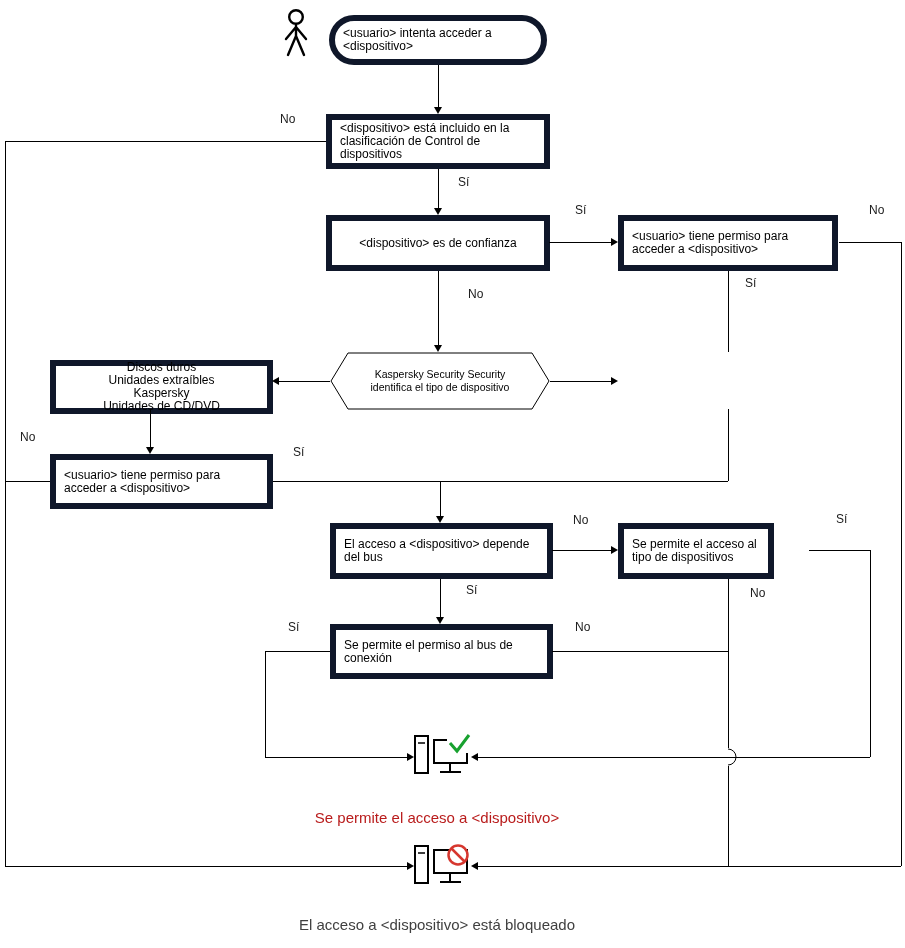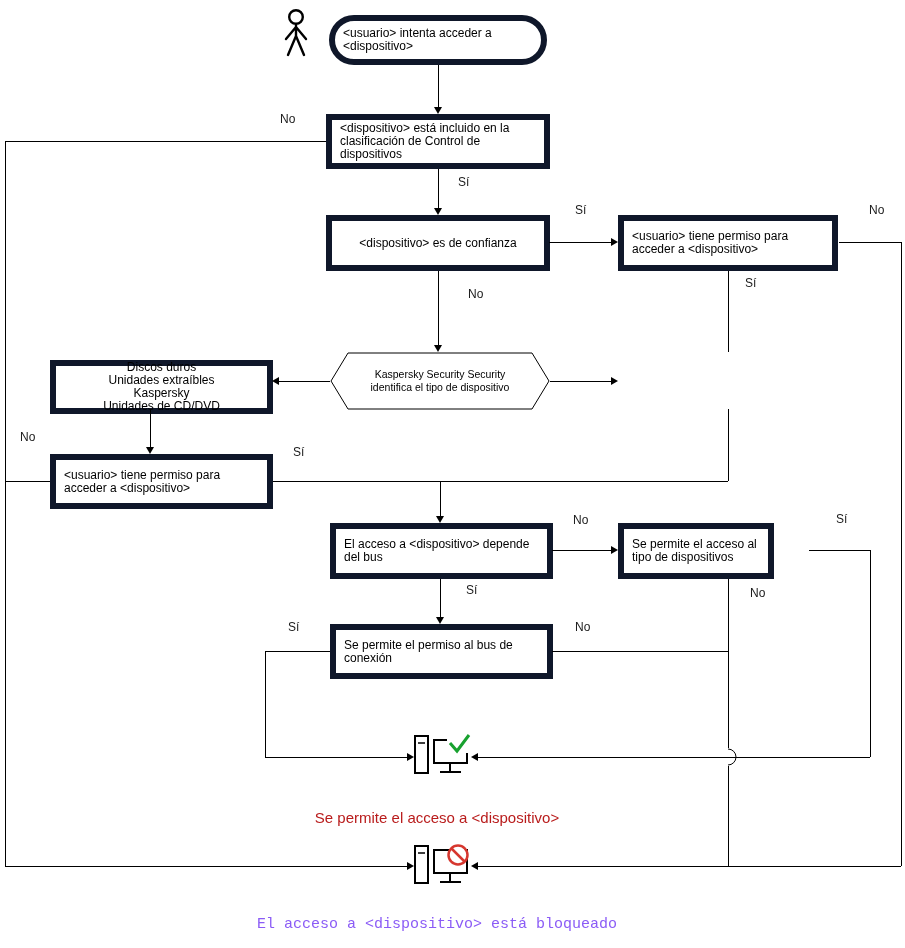--- a/index.html
+++ b/index.html
@@ -145,15 +145,15 @@
 
   <svg class="abs" style="left: 413px; top: 843px; color: rgb(214, 55, 47);" width="58" height="46" viewBox="0 0 58 46">
     <rect x="2" y="3" width="13" height="37" fill="#fff" stroke="#000" stroke-width="2"></rect>
     <line x1="5" y1="10" x2="12" y2="10" stroke="#000" stroke-width="1.5"></line>
     <rect x="21" y="7" width="33" height="23" fill="#fff" stroke="#000" stroke-width="2"></rect>
     <line x1="37" y1="30" x2="37" y2="38" stroke="#000" stroke-width="2"></line>
     <line x1="27" y1="39" x2="48" y2="39" stroke="#000" stroke-width="2"></line>
     <circle cx="45" cy="12" r="9.5" fill="#fff" stroke="currentColor" stroke-width="2.5"></circle>
     <line x1="38.5" y1="5.5" x2="51.5" y2="18.5" stroke="currentColor" stroke-width="2.5"></line>
   </svg>
-  <div class="outcome" style="left: 187px; top: 916px; width: 500px; color: #8b5cf6; font-family: Liberation Mono, monospace;">El acceso a &lt;dispositivo&gt; está bloqueado</div>
+  <div class="outcome" style="left: 187px; top: 916px; width: 500px; color: #404040;">El acceso a &lt;dispositivo&gt; está bloqueado</div>
 
 </div>
 
 </body></html>

